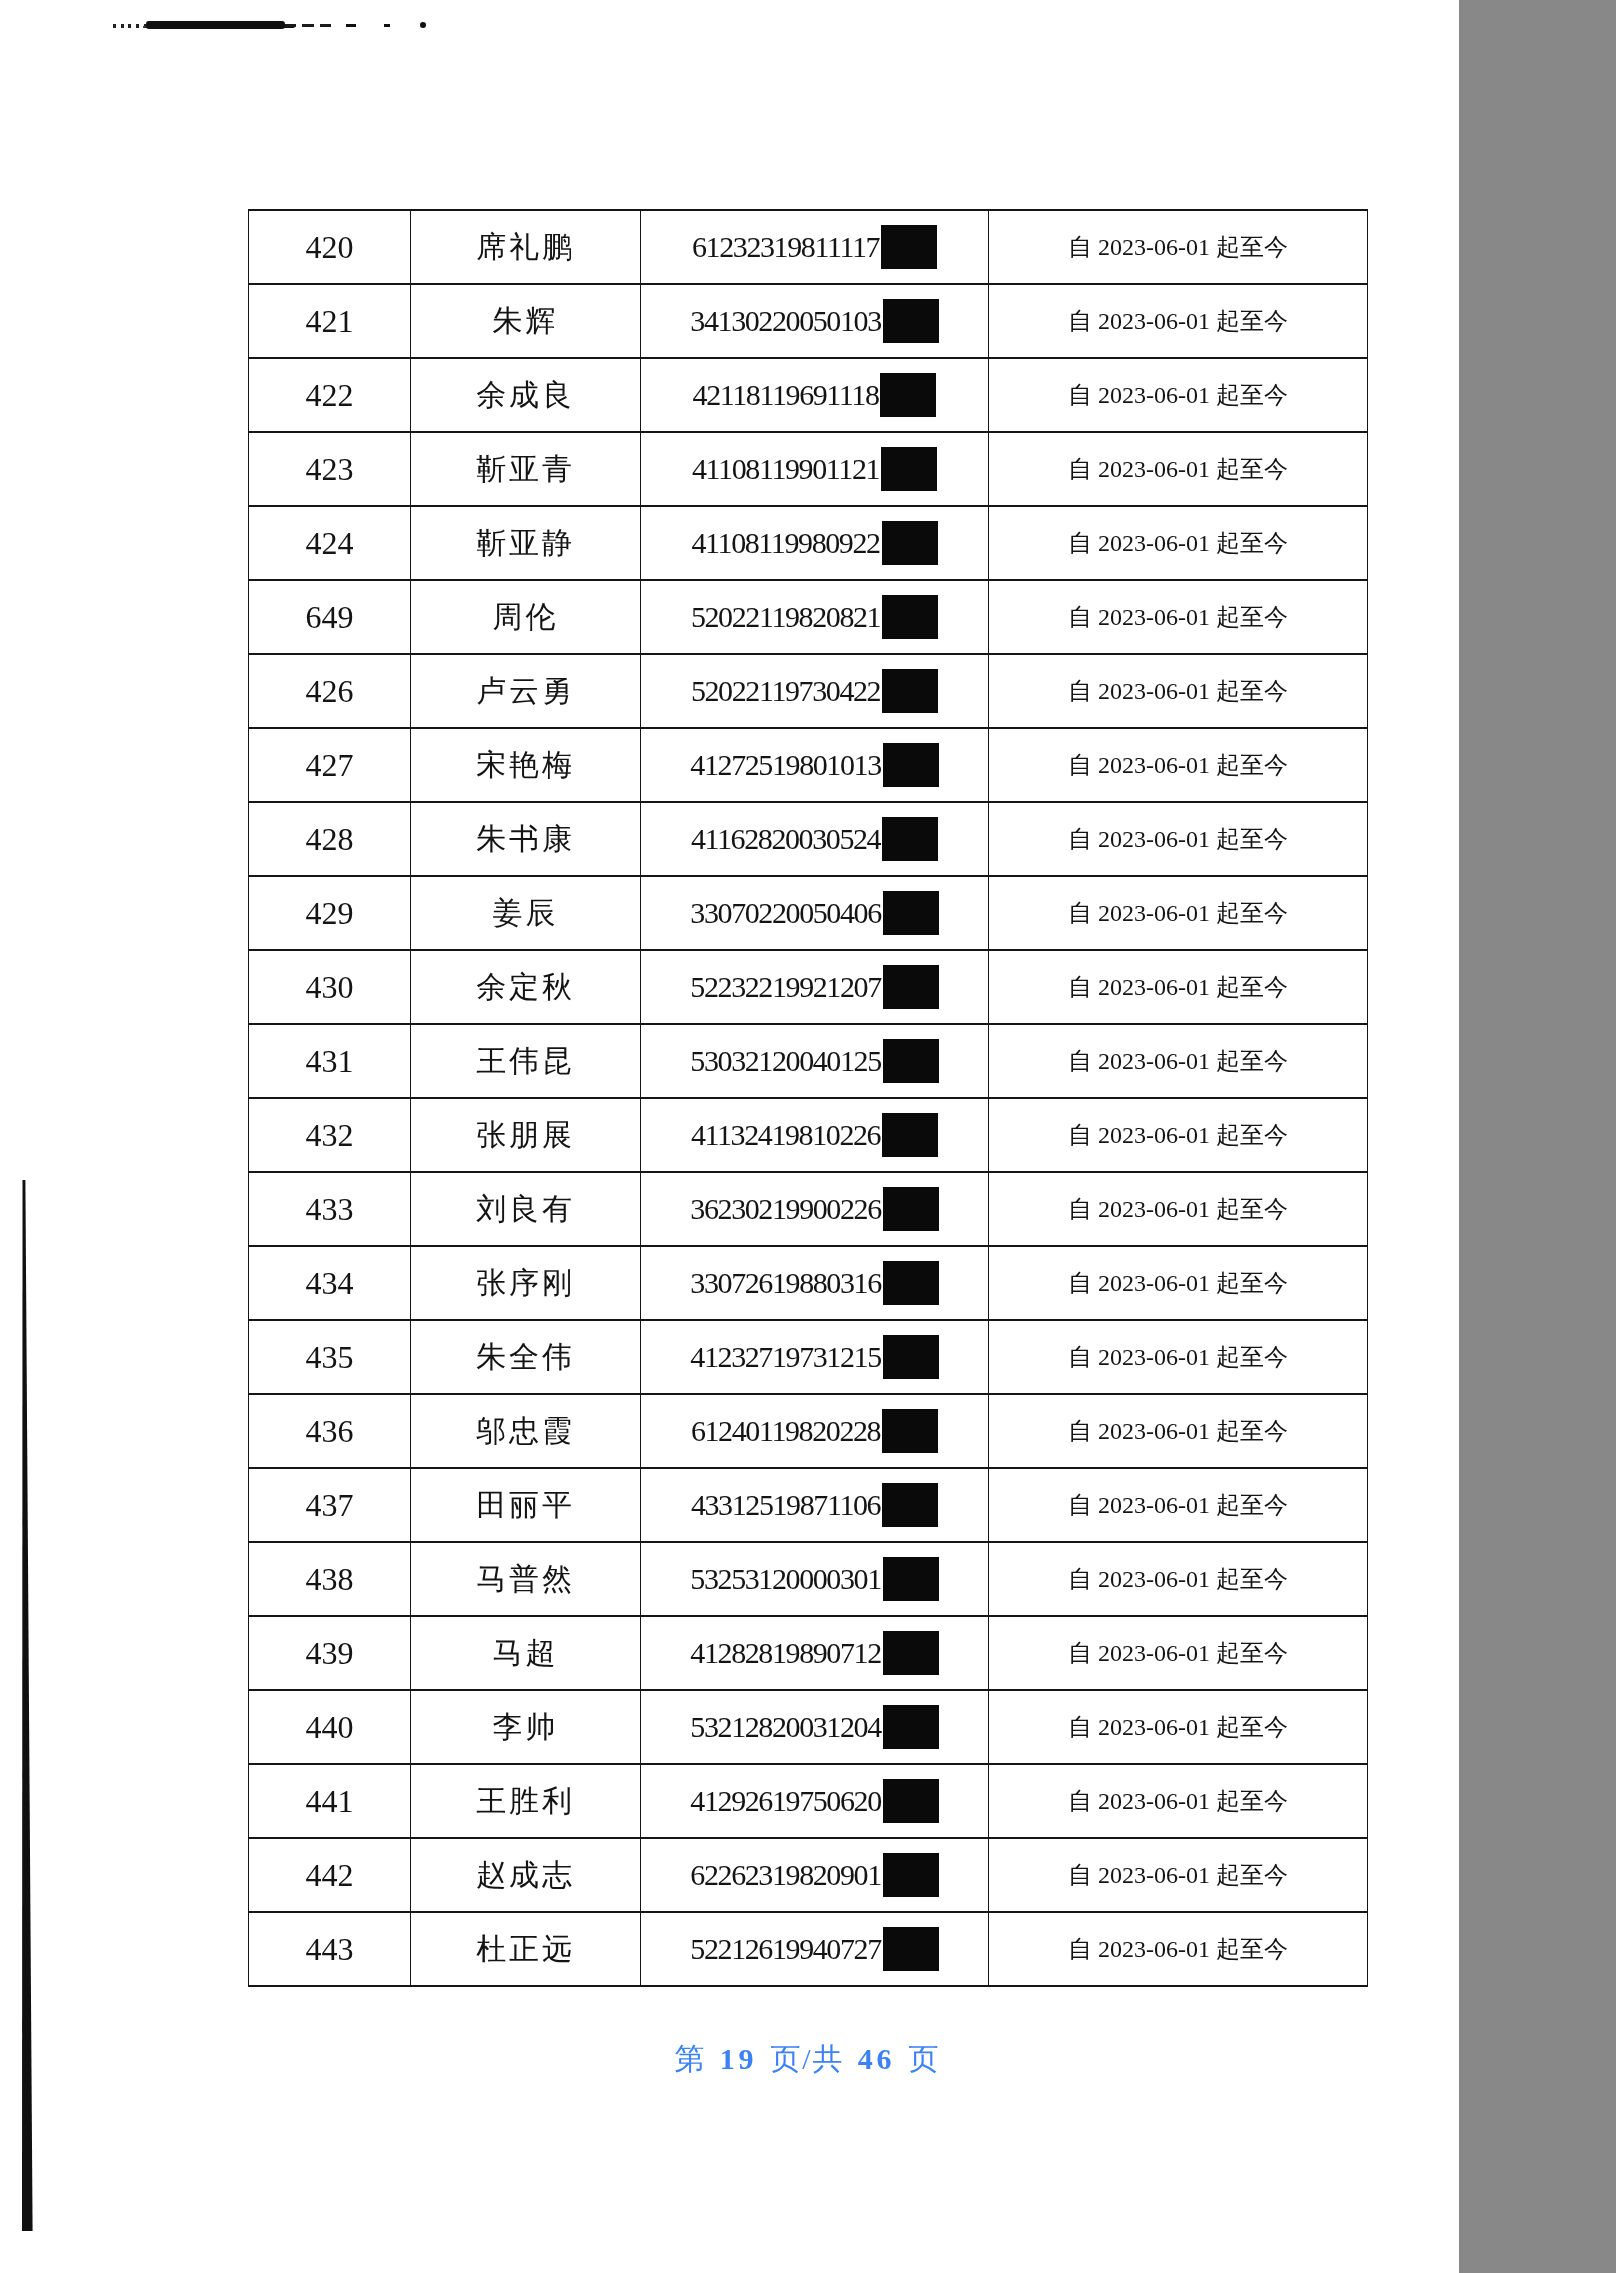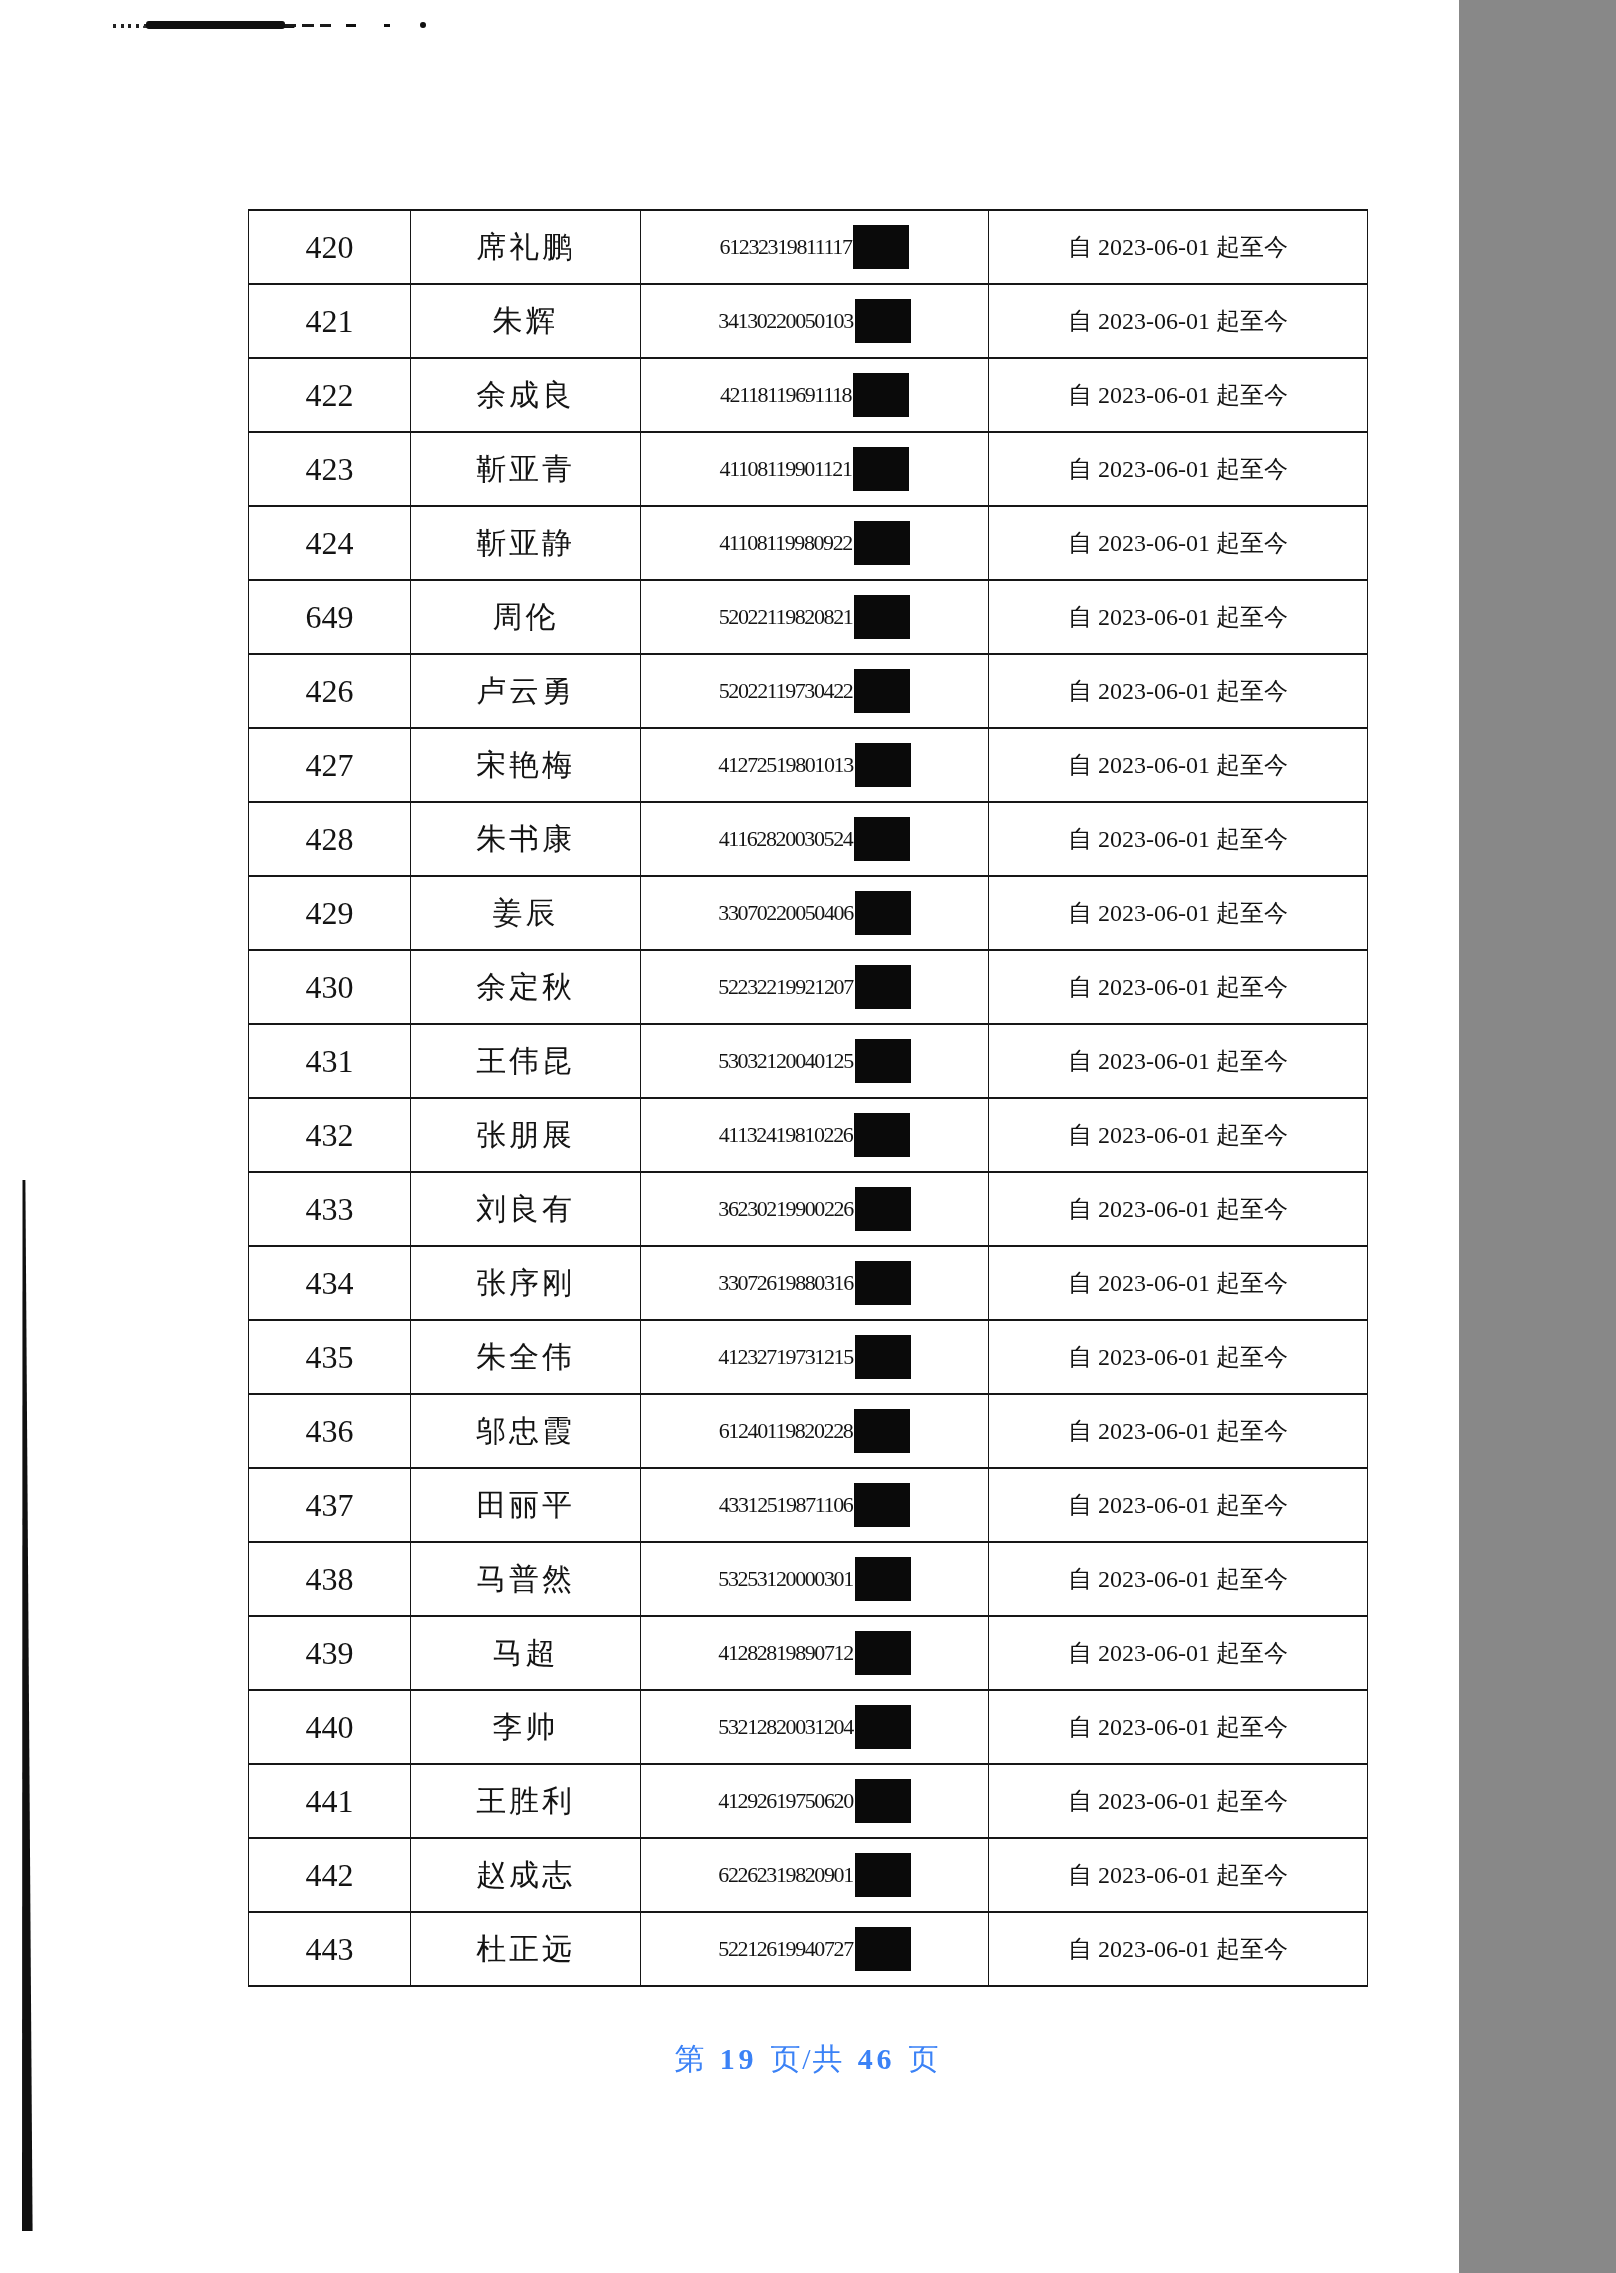--- a/index.html
+++ b/index.html
@@ -23,21 +23,21 @@
     border-left-width:1.9px;border-right-width:1.9px;
     height:72px;
     vertical-align:middle;
     text-align:center;
     padding:0;
     overflow:hidden;
     white-space:nowrap;
   }
   .c-num{font-size:32px;}
   .c-name{font-size:30px;letter-spacing:2.9px;}
-  .c-id span.idnum{font-size:22px;letter-spacing:-1.4px;}
+  .c-id span.idnum{font-size:30px;letter-spacing:-1.4px;}
   .c-id .cellwrap{display:flex;align-items:center;justify-content:center;}
   .redact{
     display:inline-block;
     width:56px;height:44px;
     background:#0a0a0a;
     margin-left:1.9px;
   }
   .c-date{font-size:24px;}
   
   .footer{

